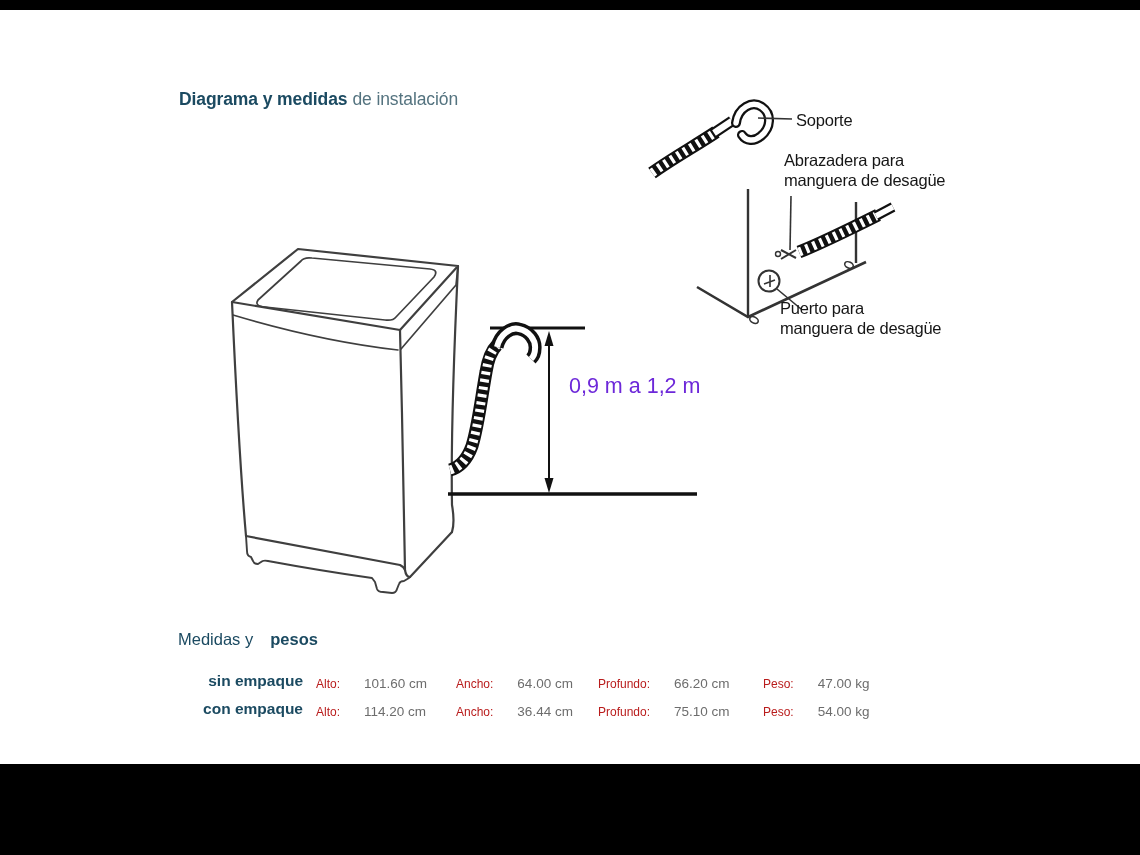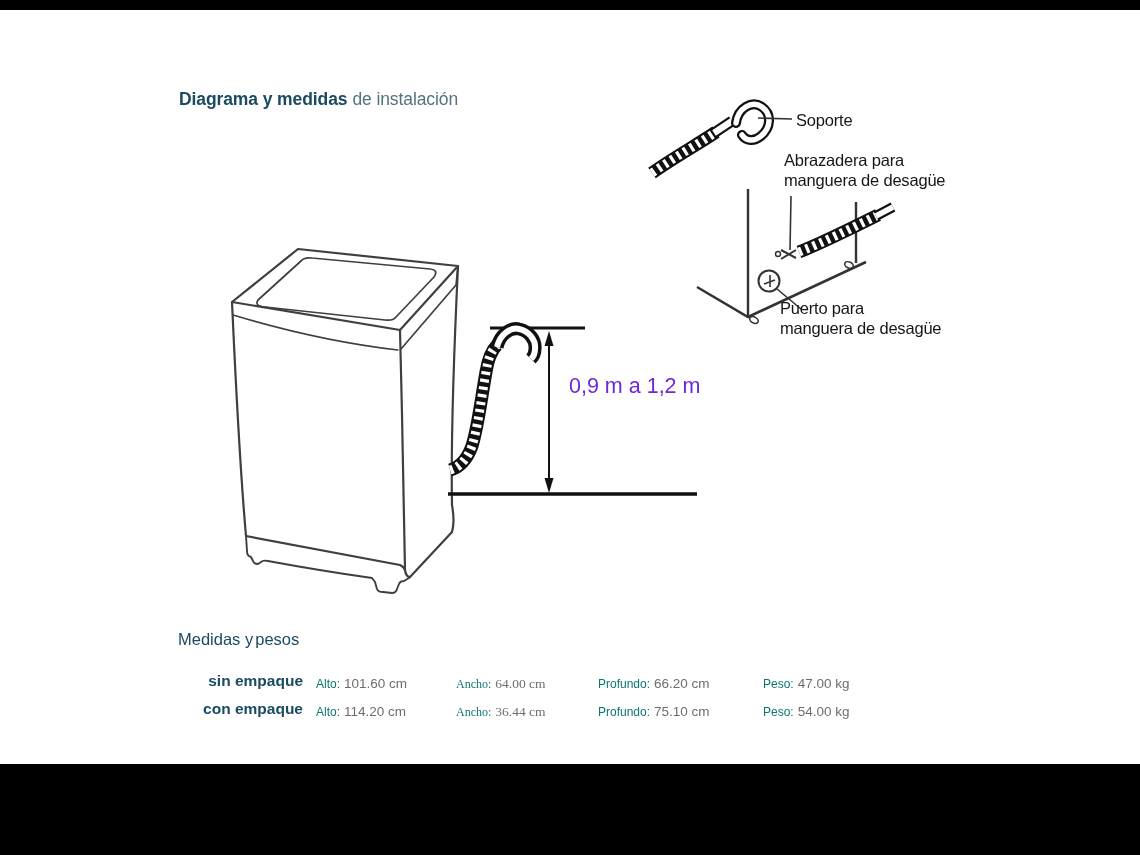--- a/index.html
+++ b/index.html
@@ -20,30 +20,30 @@
   #page-title .t-rest { font-weight:normal; color:#54737f; margin-left:5px; }
 
   .diag-label { font-size:16.5px; line-height:20px; color:#161616; letter-spacing:-0.2px; white-space:nowrap; }
   #soporte-label   { left:796px; top:110px; }
   #abrazadera-label{ left:784px; top:150px; }
   #puerto-label    { left:780px; top:298px; }
 
   #height-note { left:569px; top:370px; font-size:21.5px; line-height:33px; color:#6d28d9; white-space:nowrap; }
 
   #measures-heading { left:178px; top:630px; font-size:16.5px; color:#1b4a61; white-space:nowrap; }
-  #measures-heading .h-bold { font-weight:normal; margin-left:2px; }
+  #measures-heading .h-bold { font-weight:bold; margin-left:17px; }
 
   .m-row { position:absolute; left:0; width:1140px; height:22px; }
   #row-sin { top:672px;padding-left:14px; }
   #row-con { top:700px; }
   .m-name { position:absolute; left:140px; width:163px; text-align:right; font-size:15.5px; font-weight:bold; color:#1b4a61; white-space:nowrap; }
   .m-cell { position:absolute; top:2px; white-space:nowrap; }
-  .m-cell .lbl { font-size:12px; color:#0f766e; margin-right:4px; }
-  .m-cell .val { font-size:13.5px; color:#6d6d6d; }
-  .c-alto { left:316px; } .c-ancho { left:456px;font-family:Liberation Serif, serif; } .c-prof { left:598px; } .c-peso { left:763px;text-align:center; }
+  .m-cell .lbl { font-size:12px; color:#b91c1c; margin-right:4px; }
+  .m-cell .val { font-size:13.5px; color:#6d6d6d;margin-left:20px; }
+  .c-alto { left:316px; } .c-ancho { left:456px; } .c-prof { left:598px; } .c-peso { left:763px;text-align:center; }
 </style>
 </head>
 <body>
 
 <div id="screen">
 
   <svg id="artwork" width="1140" height="855" viewBox="0 0 1140 855">
 
     <g fill="none" stroke="#3f3f3f" stroke-width="2.2" stroke-linejoin="round" stroke-linecap="round">
       <path d="M232,302 L298,249 L458,266 L400,330 Z" fill="#fff"></path>

